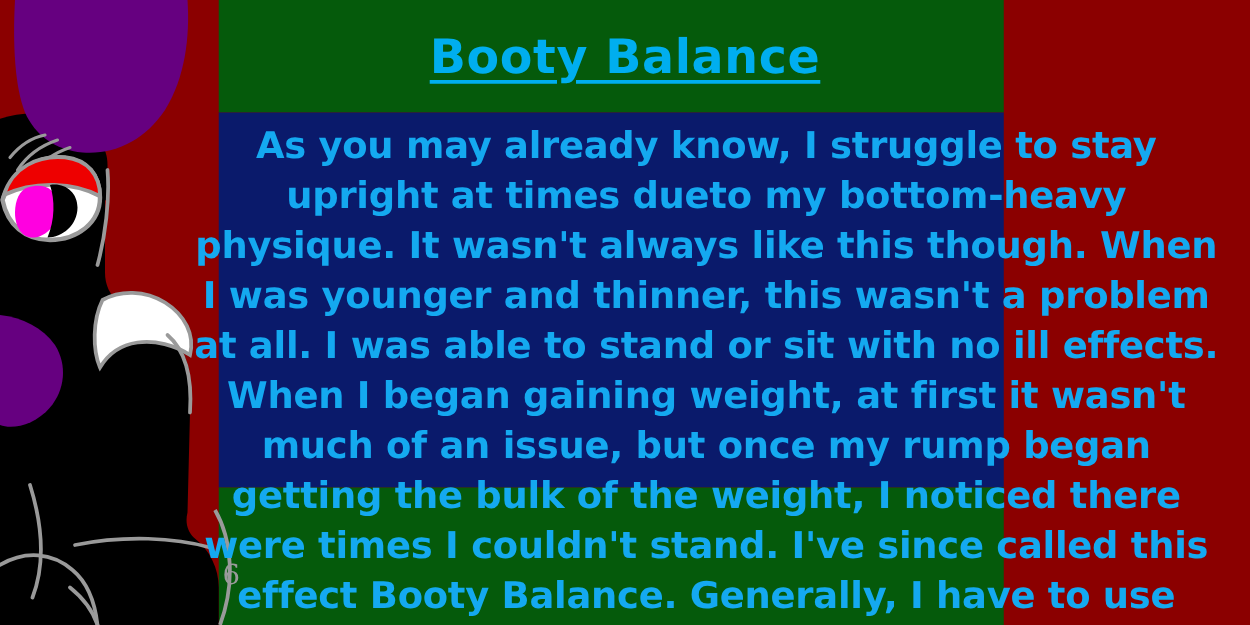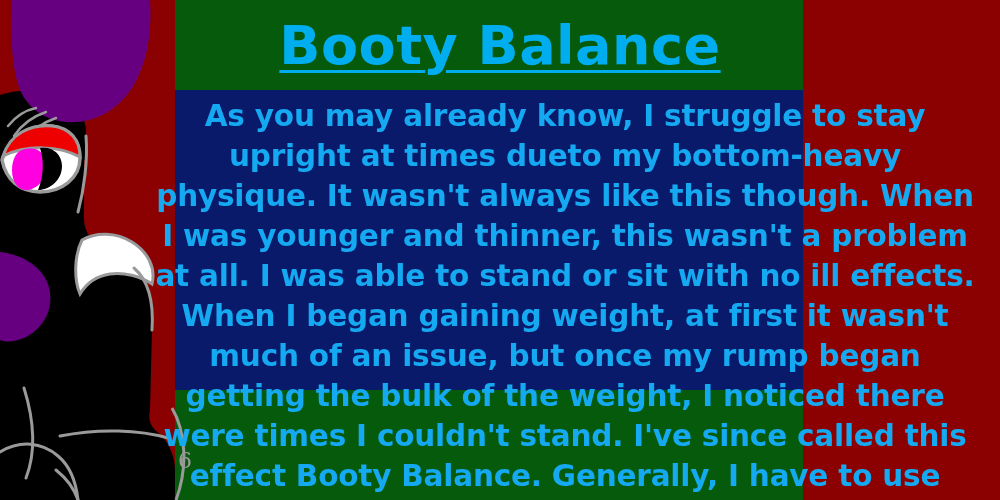--- a/index.html
+++ b/index.html
@@ -36,21 +36,21 @@
     left: 0; top: 2px;
     width: 1000px;
     height: 86px;
     display: flex;
     align-items: center;
     justify-content: center;
     pointer-events: none;
   }
   #title {
     color: #00AEEF;
-    font-size: 54px;
+    font-size: 38px;
     font-weight: bold;
     letter-spacing: 0.5px;
     text-decoration: underline;
     text-decoration-thickness: 3px;
     text-underline-offset: 6px;
     white-space: nowrap;
   }
 
   
   #body-wrap {

